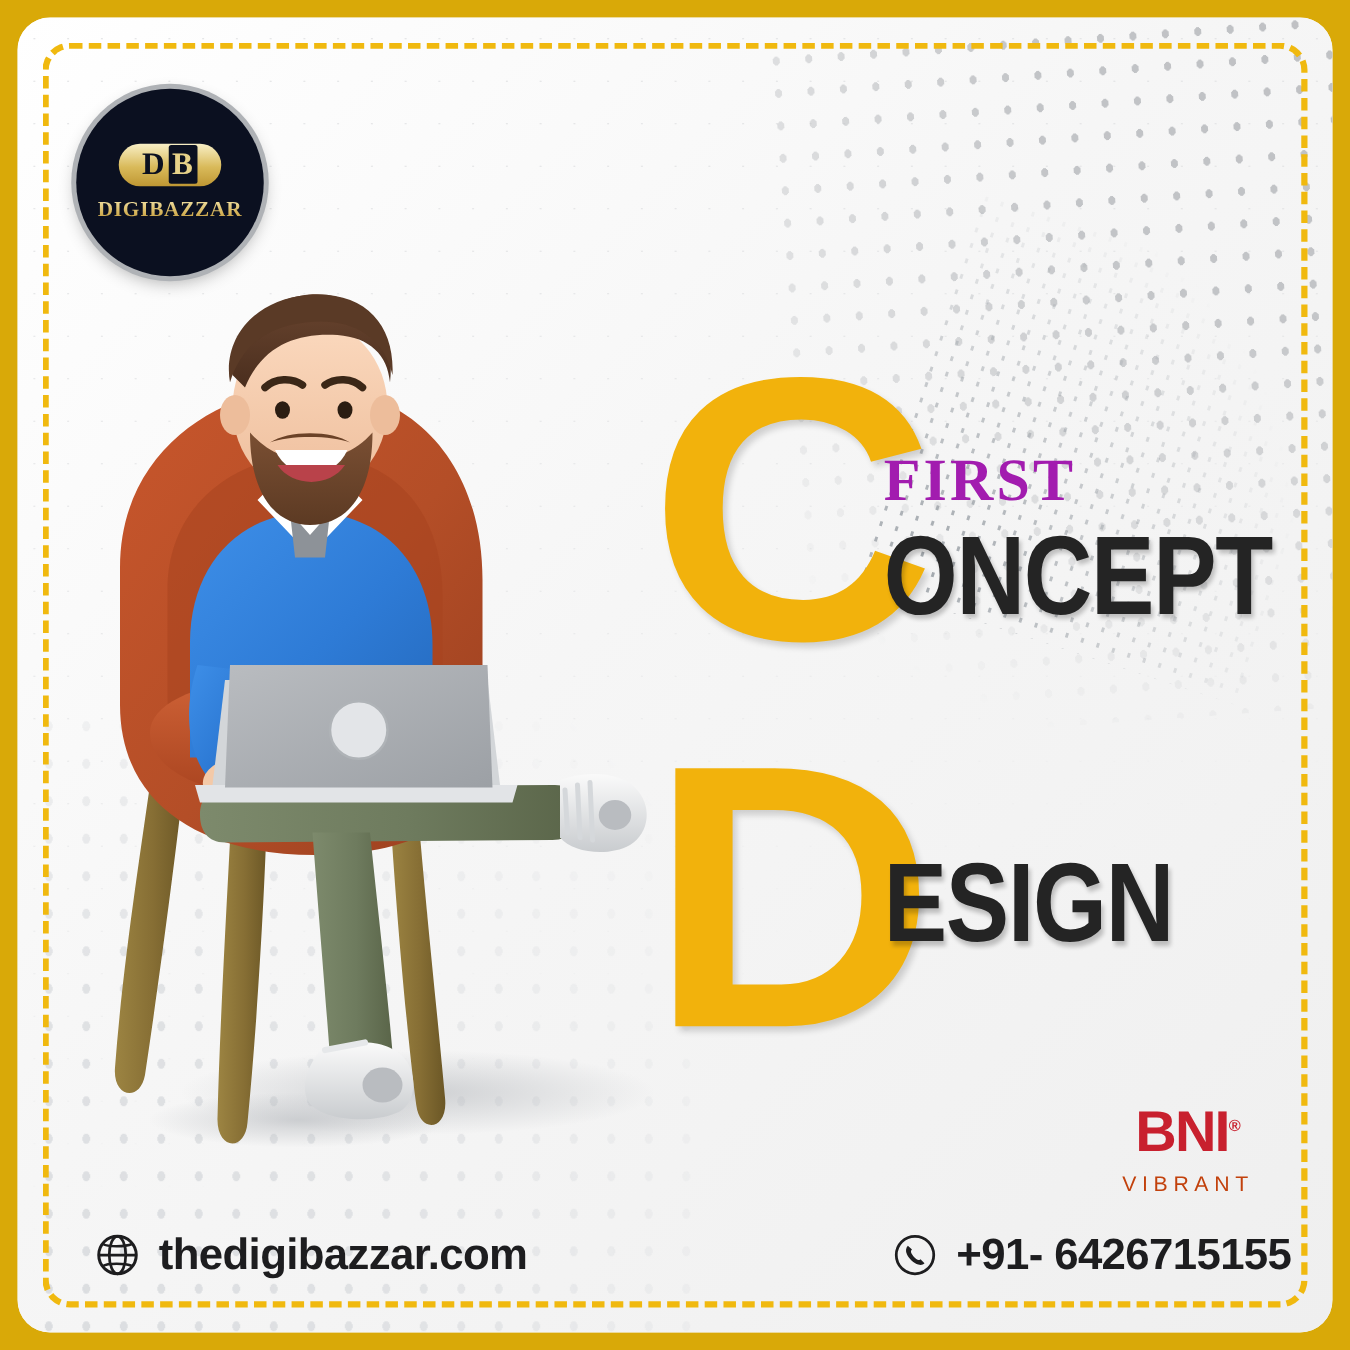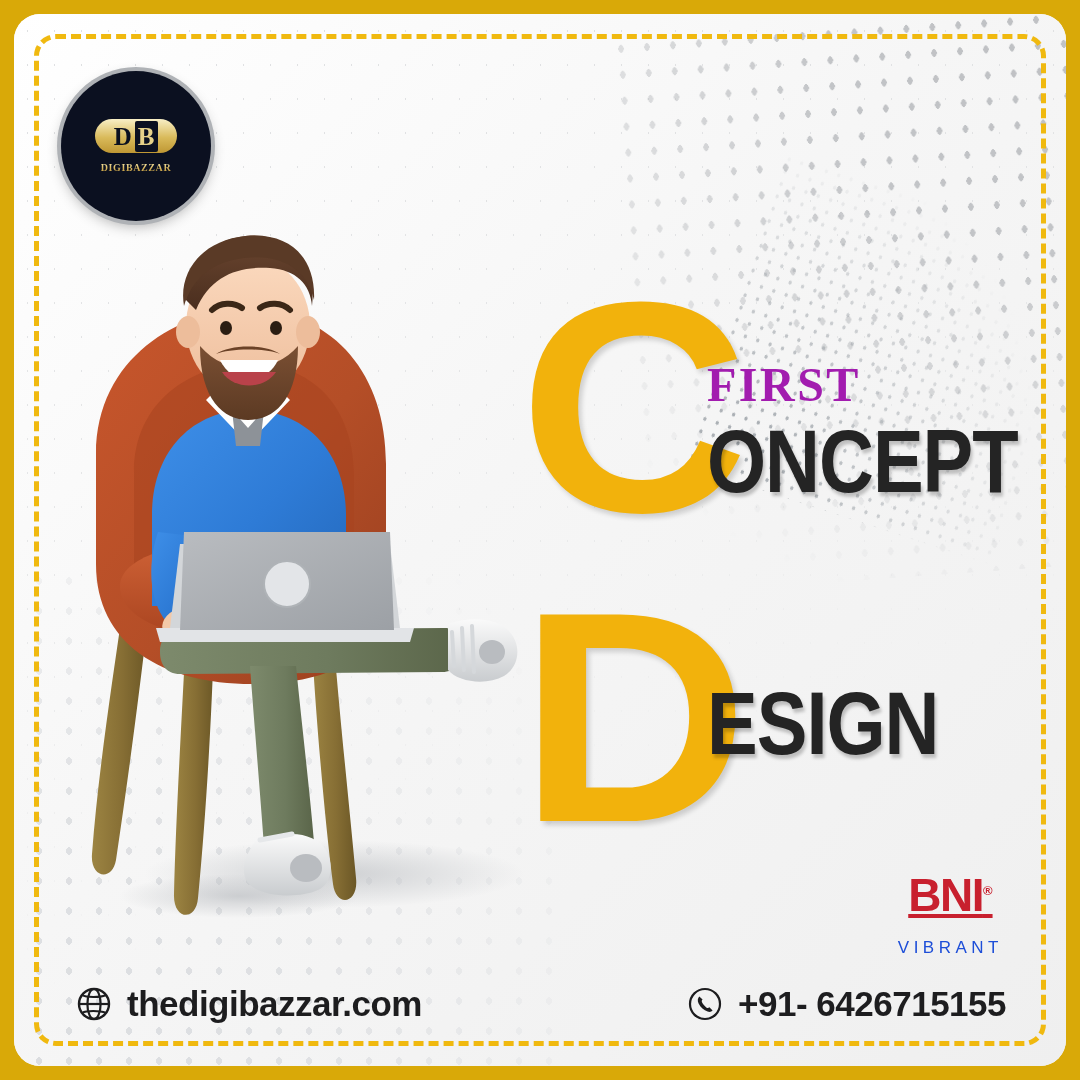--- a/index.html
+++ b/index.html
@@ -144,21 +144,21 @@
     color: #E7D289;
     background: #0B1020;
     line-height: 1;
     padding: 3px 4px 3px 3px;
     border-radius: 2px;
   }
   .logo-name {
     margin-top: 9px;
     font-family: "Liberation Serif", serif;
     font-weight: 700;
-    font-size: 10px;
+    font-size: 17px;
     letter-spacing: .6px;
     background: linear-gradient(180deg,#F6EAB4 0%,#D6B45A 60%,#B9923A 100%);
     -webkit-background-clip: text;
     background-clip: text;
     color: transparent;
   }
 
   
   .character {
     position: absolute;
@@ -231,45 +231,44 @@
   }
   .bni-mark {
     font-family: "Liberation Sans", sans-serif;
     font-weight: 700;
     font-size: 46px;
     letter-spacing: -1.5px;
     color: #C8202E;
     line-height: 1;
     position: relative;
     display: inline-block;
-    text-decoration: underline;
   }
   .bni-mark .reg {
     font-size: 13px;
     vertical-align: super;
     letter-spacing: 0;
   }
   .bni-sub {
-    margin-top: 20px;
+    margin-top: 10px;
     font-family: "Liberation Sans", sans-serif;
     font-weight: 400;
     font-size: 17px;
     letter-spacing: 4.5px;
-    color: #1d4ed8;
+    color: #c2410c;
   }
 
   
   .footer {
     position: absolute;
     left: 0;
     bottom: 42px;
     width: 1052px;
     display: flex;
     align-items: center;
-    padding: 0 60px 0 62px;
+    padding: 0 33px 0 62px;
   }
   .contact {
     display: flex;
     align-items: center;
     gap: 15px;
   }
   .contact-web { margin-right: auto; }
   .contact-text {
     font-family: "Liberation Sans", sans-serif;
     font-weight: 700;

